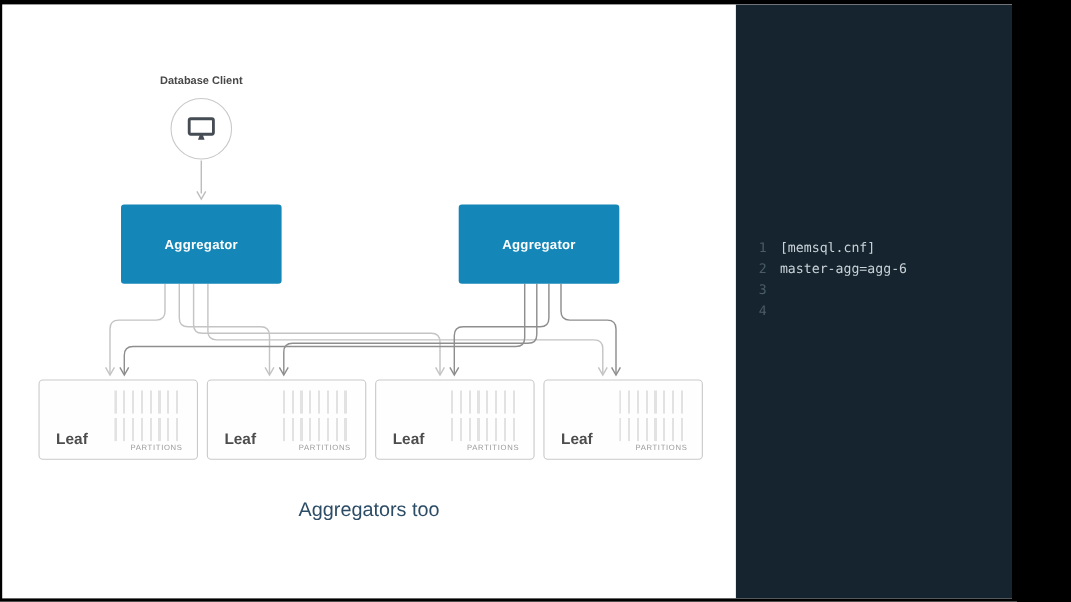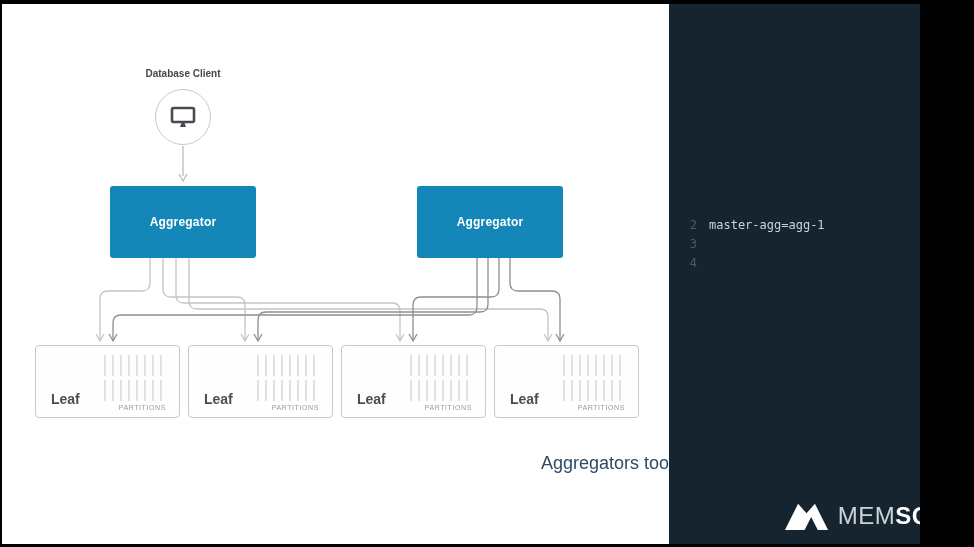--- a/index.html
+++ b/index.html
@@ -56,21 +56,21 @@
     height:21px;margin-bottom:4px;
     background:repeating-linear-gradient(90deg,
       var(--partition-bar,#e2e2e2) 0 2px, transparent 2px 8px);
   }
   .partitions{
     position:absolute;bottom:6px;right:13px;
     font-size:7px;letter-spacing:.6px;color:var(--partitions-text,#9a9a9a);
   }
 
   .caption{
-    position:absolute;top:449px;left:0;width:667px;text-align:right;
+    position:absolute;top:449px;left:0;width:667px;text-align:center;
     font-size:18px;color:var(--caption-navy,#2c4c66);
   }
 
   
   .code-panel{
     position:absolute;left:667px;top:0;width:303px;height:540px;
     background:var(--panel-dark,#15242e);
   }
   .code-lines{
     position:absolute;left:14px;top:212px;
@@ -173,27 +173,21 @@
         <div class="bar-row"></div>
         <div class="bar-row"></div>
       </div>
     <span class="partitions">PARTITIONS</span>
   </div>
 
   <div class="caption">Aggregators too</div>
 
   <div class="code-panel">
     <div class="code-lines">
-      <div class="code-line"><span class="ln">2</span><span class="code">master-agg=agg-1</span></div>
+      <div class="code-line"><span class="ln">1</span><span class="code">[memsql.cnf]</span></div>
+      <div class="code-line"><span class="ln">2</span><span class="code">master-agg=agg-6</span></div>
       <div class="code-line"><span class="ln">3</span><span class="code"></span></div>
       <div class="code-line"><span class="ln">4</span><span class="code"></span></div>
     </div>
 
-    <div class="logo">
-      <svg width="45" height="30" viewBox="0 0 48 32">
-        <path d="M1,31 L15,3 L24,13 L33,3 L47,31 L36,31 L29,17 L22,31 Z" fill="#ffffff"></path>
-      </svg>
-      <span class="logo-mem">MEM</span>
-        <span class="logo-sql">SQL</span>
-    </div>
   </div>
 
 </div>
 
 </body></html>

